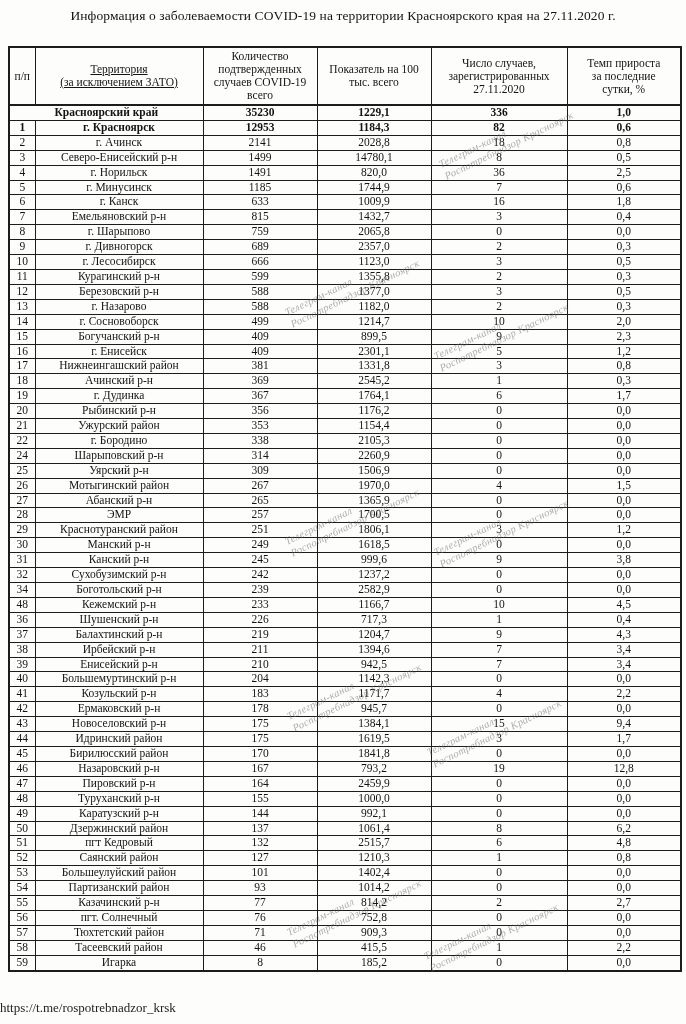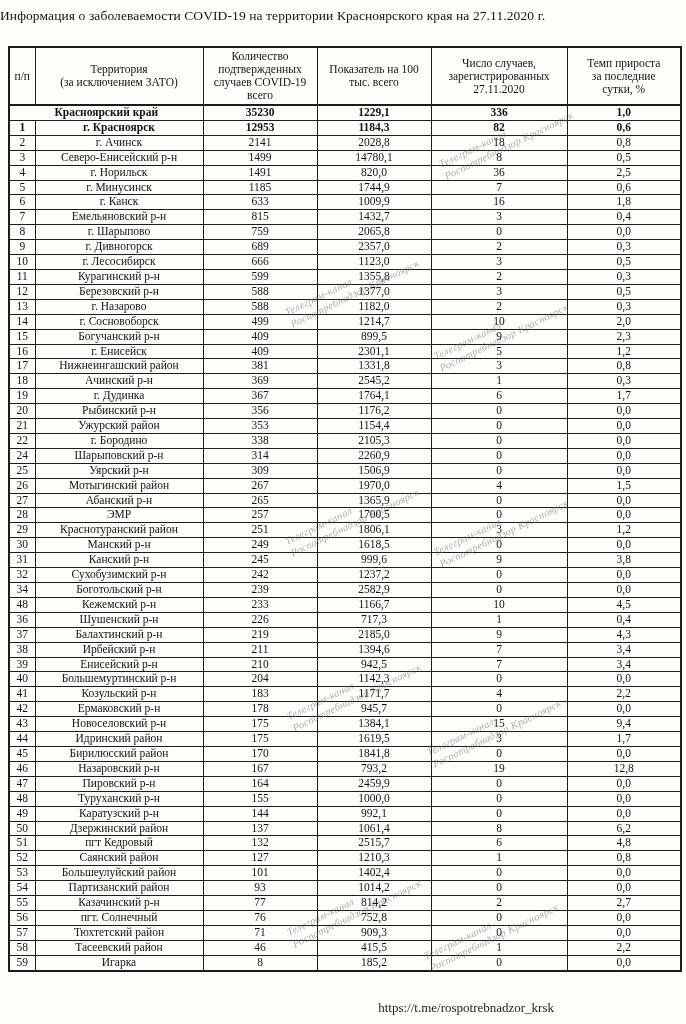--- a/index.html
+++ b/index.html
@@ -1,49 +1,49 @@
 <!DOCTYPE html>
 <html><head>
 <meta charset="utf-8">
 <style>
   html,body{margin:0;padding:0;}
   body{
     width:686px;height:1024px;background:#fdfdfc;overflow:hidden;position:relative;
     font-family:"Liberation Serif","DejaVu Serif",serif;color:#141414;
   }
   .title{
-    position:absolute;left:0;top:8px;width:686px;text-align:left;
+    position:absolute;left:0;top:8px;width:686px;text-align:center;
     font-size:13.5px;line-height:16px;letter-spacing:.1px;
   }
   table.covid{
     position:absolute;left:8px;top:46px;width:672px;
     border-collapse:collapse;table-layout:fixed;
     border:2px solid #1c1c1c;
   }
   table.covid th, table.covid td{
     border:1px solid #1c1c1c;
     padding:0 2px;
     font-weight:normal;
     overflow:hidden;
   }
   table.covid th{
     font-size:11.5px;line-height:13px;text-align:center;vertical-align:middle;
     white-space:pre-line;padding:2px 3px;height:52px;
     border-bottom:2px solid #1c1c1c;
   }
-  th.h-terr{text-align:left;padding-left:6px;}
+  th.h-terr{text-align:left;padding-left:6px;text-decoration:underline;}
   table.covid td{
     font-size:11.5px;line-height:13.9px;height:13.9px;
     text-align:center;vertical-align:middle;white-space:nowrap;
   }
   td.terr{text-align:left;padding-left:6px;margin-top:28px;}
   tr.bold td{font-weight:bold;}
   td.sum-terr{text-align:center;font-weight:bold;}
   .footer{
-    position:absolute;left:0;top:1000px;width:554px;text-align:right;
+    position:absolute;left:0;top:1000px;width:554px;text-align:left;
     font-size:13px;color:#222;
   }
   .wm{
     position:absolute;z-index:5;pointer-events:none;
     transform:rotate(-26deg);transform-origin:left top;
     font-size:10.5px;line-height:12.5px;font-style:italic;
     color:rgba(105,105,105,0.55);white-space:nowrap;letter-spacing:.3px;
   }
 </style>
 </head>
@@ -356,21 +356,21 @@
         <td class="terr">Шушенский р-н</td>
         <td>226</td>
         <td>717,3</td>
         <td>1</td>
         <td>0,4</td>
       </tr>
       <tr>
         <td>37</td>
         <td class="terr">Балахтинский р-н</td>
         <td>219</td>
-        <td>2185,0</td>
+        <td>1204,7</td>
         <td>9</td>
         <td>4,3</td>
       </tr>
       <tr>
         <td>38</td>
         <td class="terr">Ирбейский р-н</td>
         <td>211</td>
         <td>1394,6</td>
         <td>7</td>
         <td>3,4</td>

